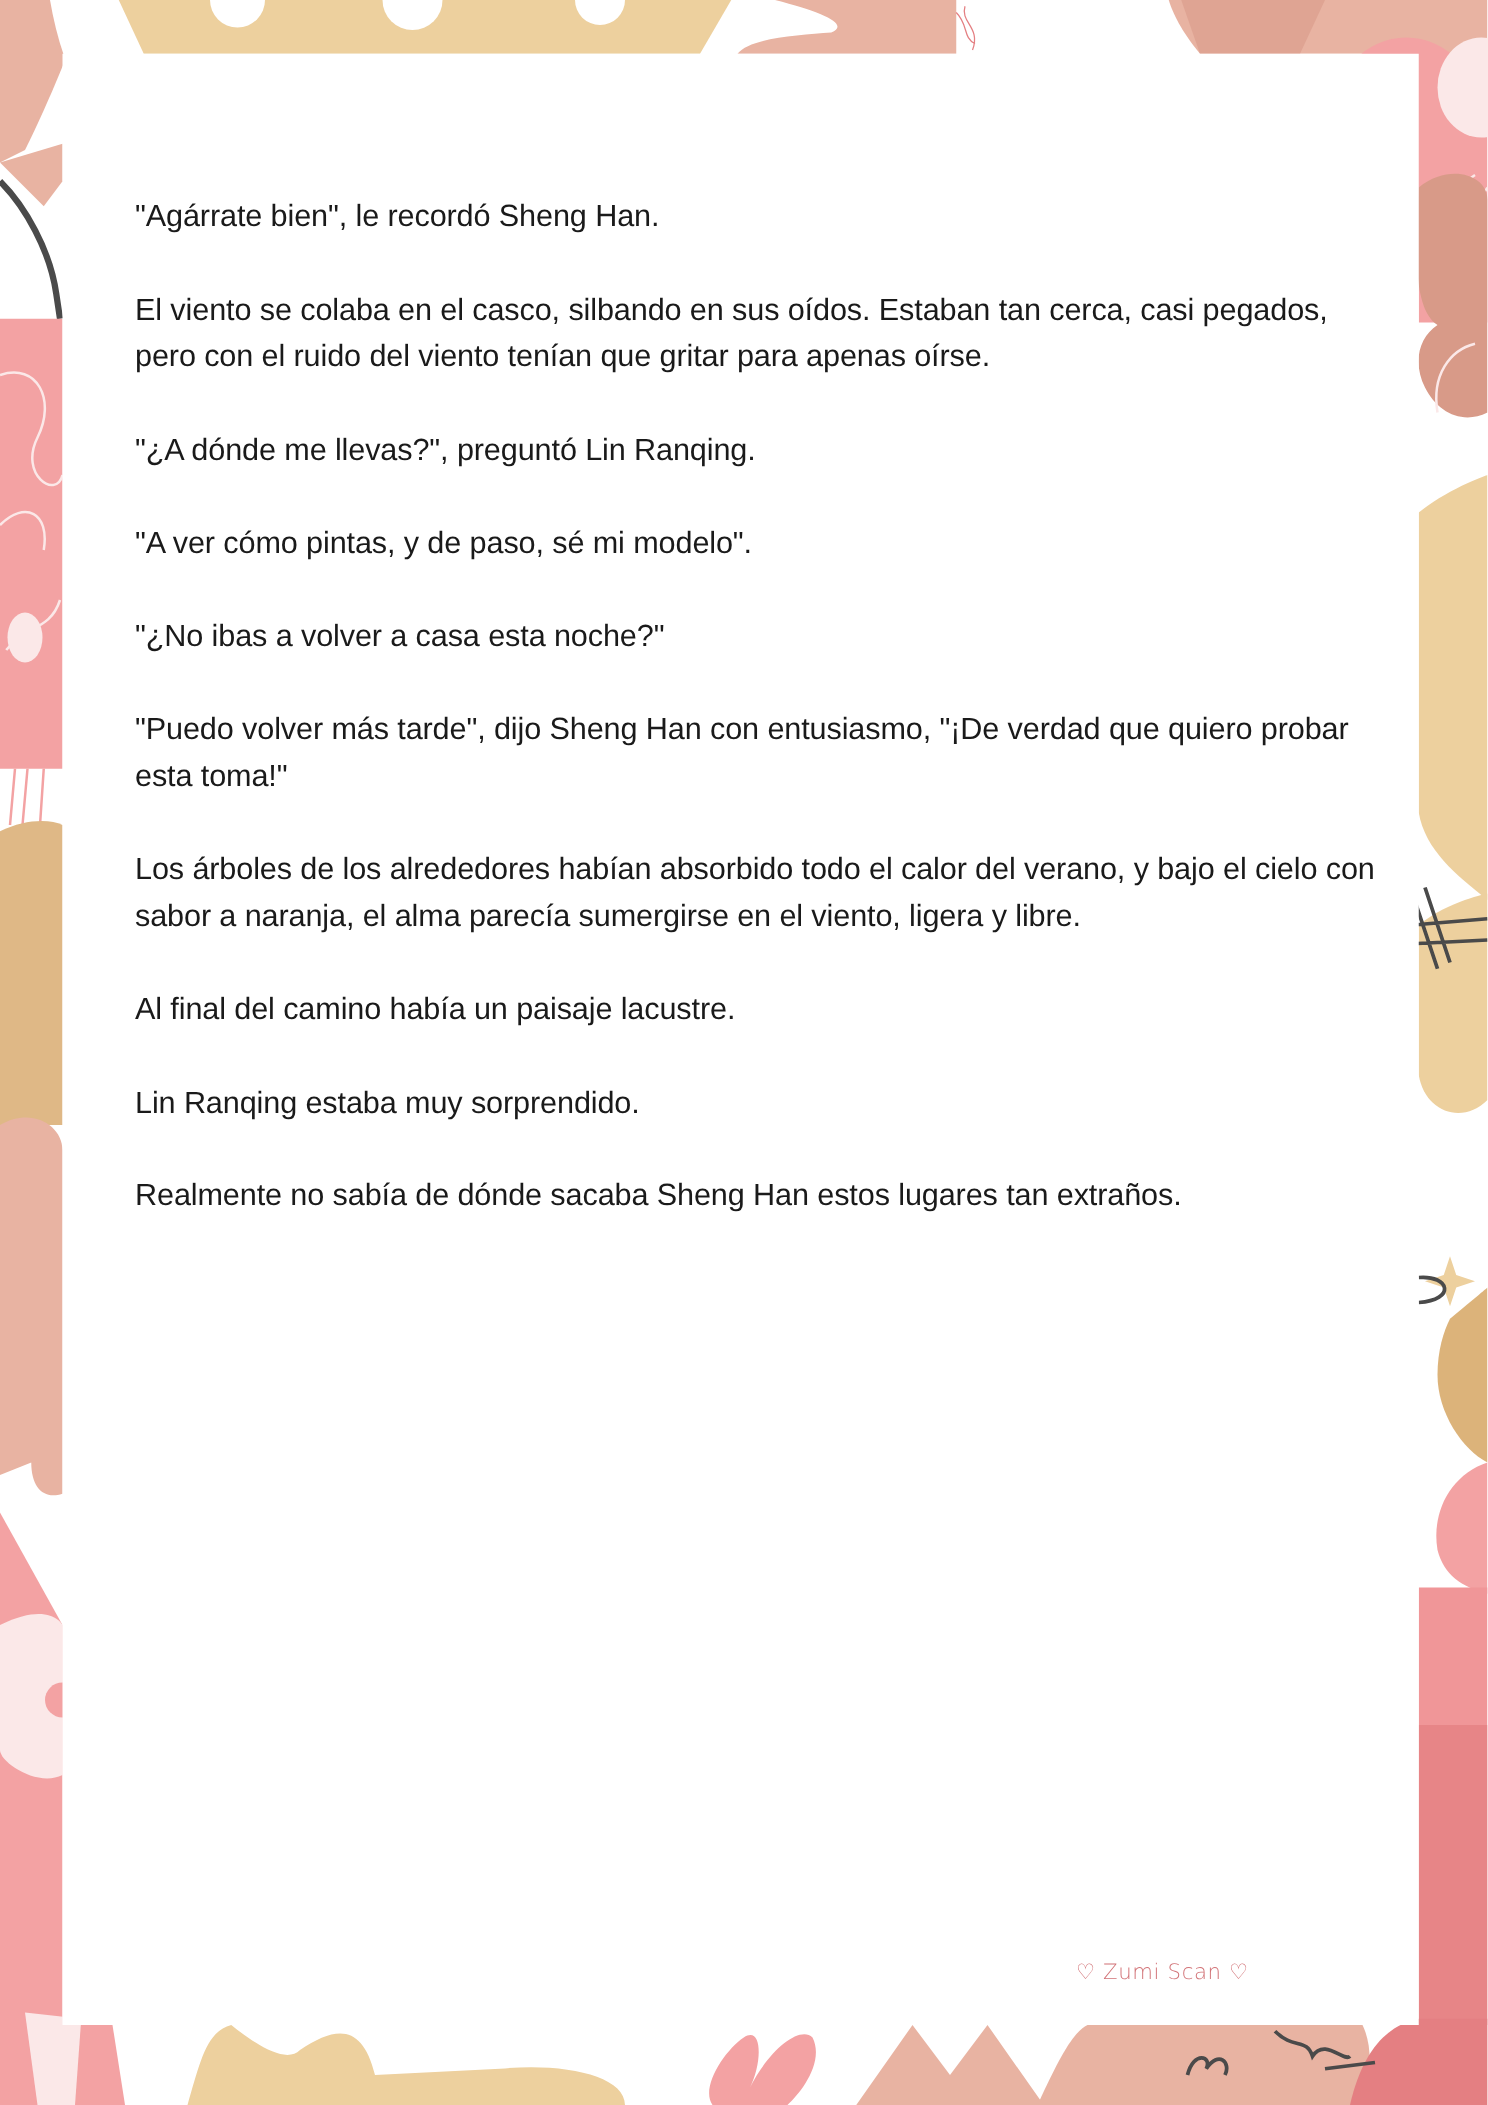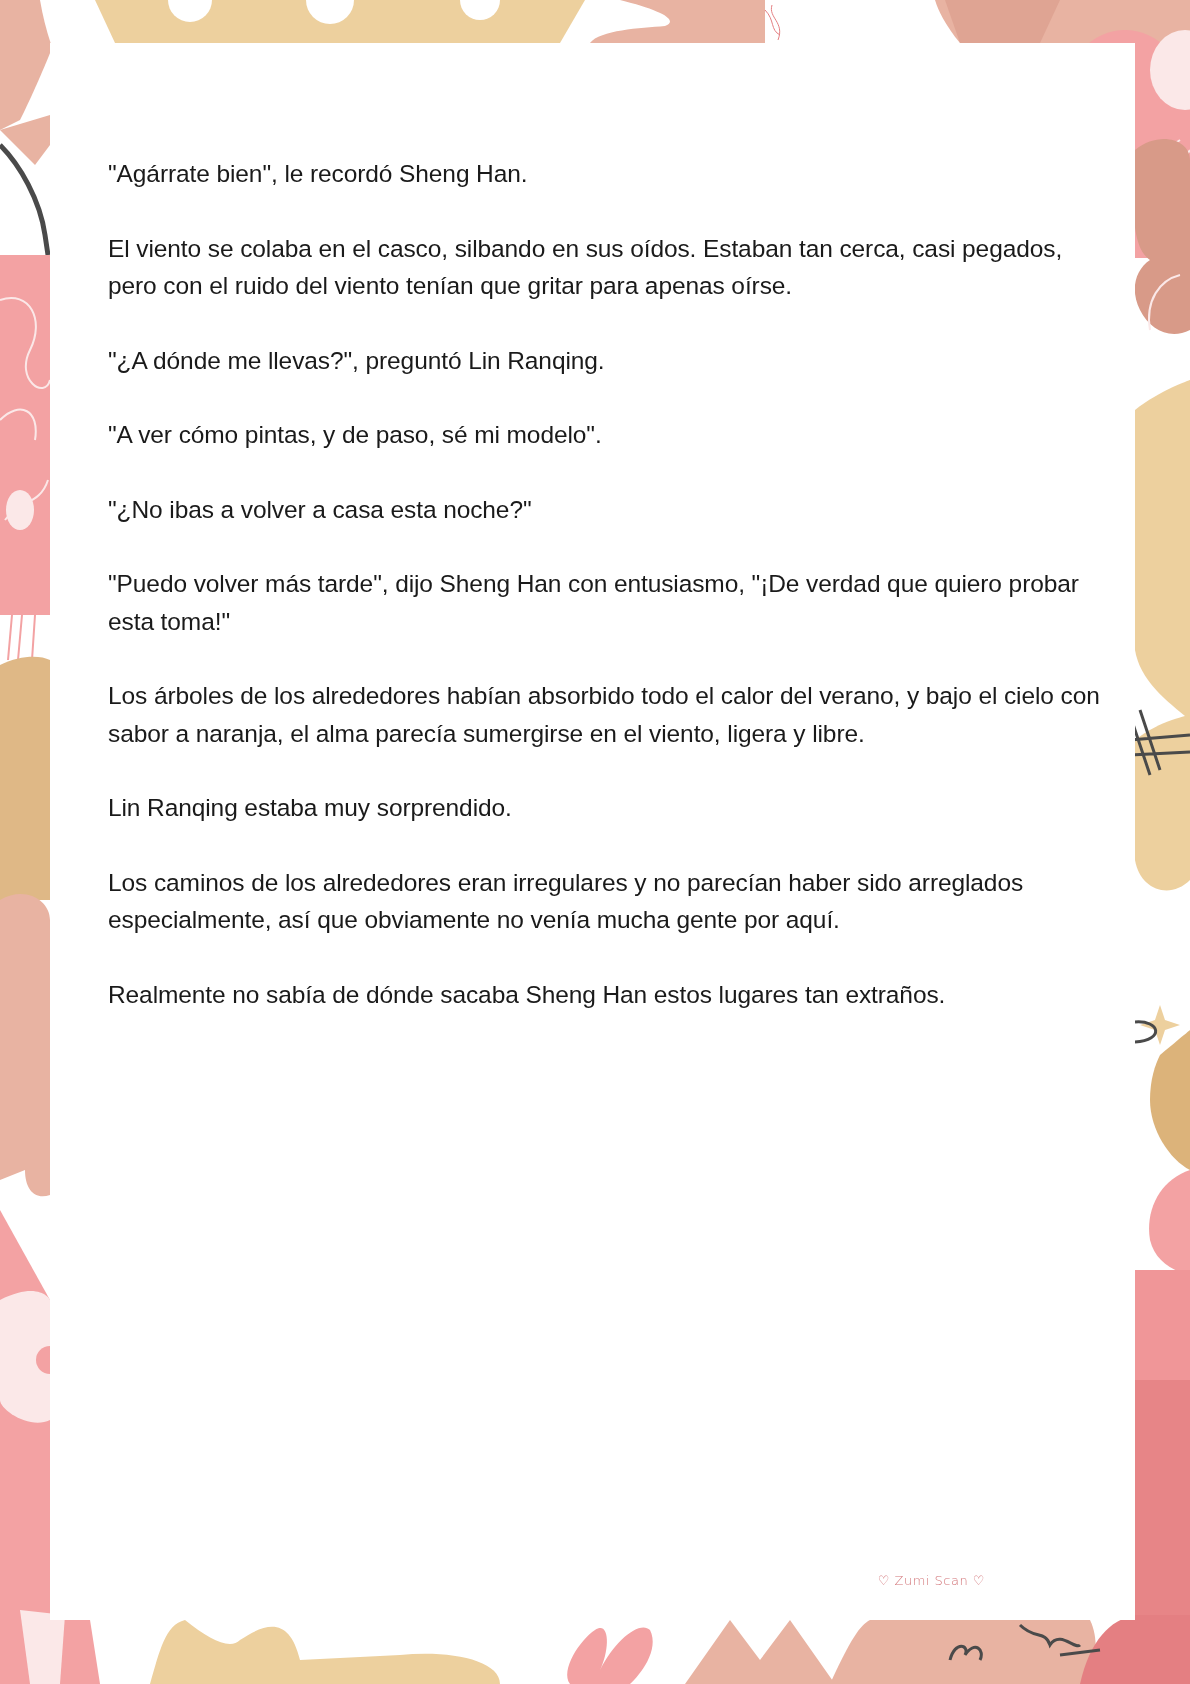--- a/index.html
+++ b/index.html
@@ -13,22 +13,22 @@
     .page {
       position: absolute; left: 50px; top: 43px; width: 1085px; height: 1577px;
       background: #ffffff; z-index: 1;
     }
     .content {
       position: absolute; left: 58px; top: 112px; width: 1000px;
       color: #1a1a1a; font-size: 24.5px; line-height: 37.5px; letter-spacing: -0.1px;
     }
     .para { margin: 0 0 37px 0; }
     .credit {
-      position: absolute; right: 150px; bottom: 32px;
-      font-family: "DejaVu Sans", sans-serif; font-size: 13px;
+      position: absolute; right: 136px; bottom: 32px;
+      font-family: "DejaVu Sans", sans-serif; font-size: 17px;
       color: #d27478; font-weight: 300; letter-spacing: 0.5px;
     }
   </style>
 </head>
 <body>
 
 <div class="frame">
   <svg width="1190" height="1684" viewBox="0 0 1190 1684">
 
     <path d="M0,0 L70,0 C60,30 40,80 20,120 L0,130 Z" fill="#e8b3a2"></path>
@@ -83,18 +83,18 @@
 
 <div class="page">
   <div class="content">
     <p class="para">"Agárrate bien", le recordó Sheng Han.</p>
     <p class="para">El viento se colaba en el casco, silbando en sus oídos. Estaban tan cerca, casi pegados, pero con el ruido del viento tenían que gritar para apenas oírse.</p>
     <p class="para">"¿A dónde me llevas?", preguntó Lin Ranqing.</p>
     <p class="para">"A ver cómo pintas, y de paso, sé mi modelo".</p>
     <p class="para">"¿No ibas a volver a casa esta noche?"</p>
     <p class="para">"Puedo volver más tarde", dijo Sheng Han con entusiasmo, "¡De verdad que quiero probar esta toma!"</p>
     <p class="para">Los árboles de los alrededores habían absorbido todo el calor del verano, y bajo el cielo con sabor a naranja, el alma parecía sumergirse en el viento, ligera y libre.</p>
+    <p class="para">Al final del camino había un paisaje lacustre.</p>
     <p class="para">Lin Ranqing estaba muy sorprendido.</p>
-    <p class="para">Los caminos de los alrededores eran irregulares y no parecían haber sido arreglados especialmente, así que obviamente no venía mucha gente por aquí.</p>
     <p class="para">Realmente no sabía de dónde sacaba Sheng Han estos lugares tan extraños.</p>
   </div>
   <div class="credit">♡ Zumi Scan ♡</div>
 </div>
 
 </body></html>

